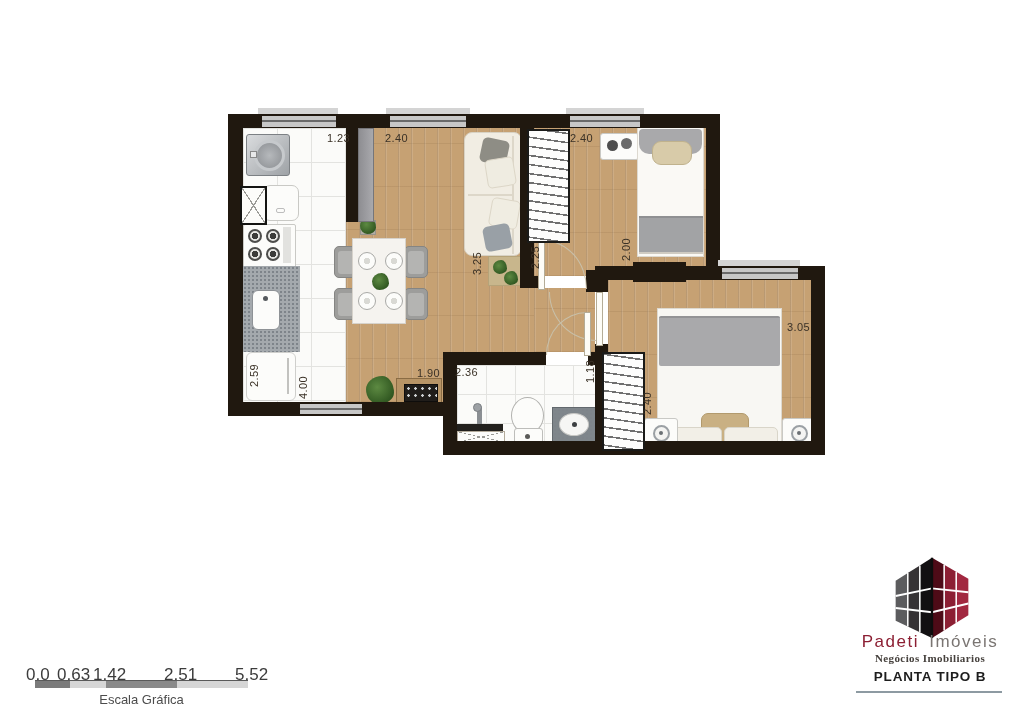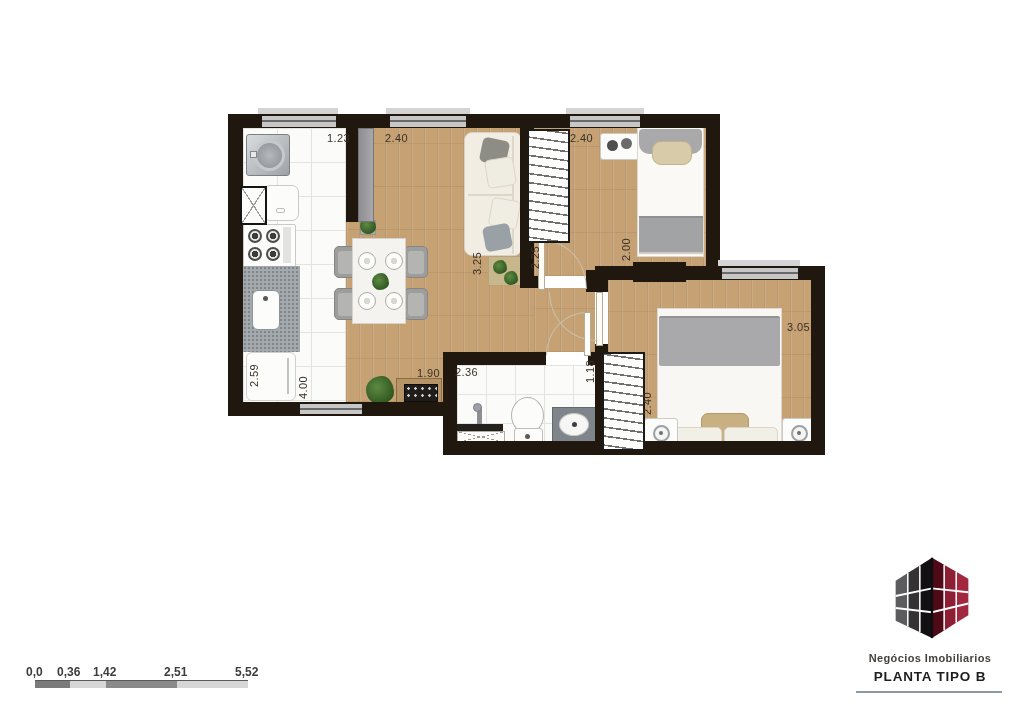--- a/index.html
+++ b/index.html
@@ -34,23 +34,23 @@
     border-radius:58% 42% 55% 45% / 48% 60% 40% 52%;}
   .pillow{position:absolute;border-radius:5px;}
   .hangers{position:absolute;border:2.5px solid #1a1a18;
     background:#fdfdfc repeating-linear-gradient(8deg, rgba(0,0,0,0) 0 3px, #6f6f6f 3px 4.6px, rgba(0,0,0,0) 4.6px 9px);}
   .xbox{position:absolute;background:
     linear-gradient(to top right, transparent 48.5%, #9a9a96 48.5% 51.5%, transparent 51.5%),
     linear-gradient(to bottom right, transparent 48.5%, #9a9a96 48.5% 51.5%, transparent 51.5%),#fcfcfa;}
   .lampdot{position:absolute;width:13px;height:13px;border-radius:50%;border:2px solid #9ba0a4;background:#f4f4f2;}
   .lampdot::after{content:"";position:absolute;left:3.5px;top:3.5px;width:4px;height:4px;border-radius:50%;background:#6b7074;}
   .scaleseg{height:7px;display:inline-block;vertical-align:top;}
-  .sb-num{position:absolute;font-size:12px;color:#3c3c3c;font-weight:bold;}
+  .sb-num{position:absolute;font-size:17px;color:#3c3c3c;}
   .brand-name{position:absolute;left:840px;top:632px;width:180px;text-align:center;font-size:17px;letter-spacing:1.5px;}
-  .brand-tag{position:absolute;left:840px;top:652px;width:180px;text-align:center;font-size:11px;font-weight:bold;color:#46413d;letter-spacing:.4px;}
+  .brand-tag{position:absolute;left:840px;top:652px;width:180px;text-align:center;font-size:11px;font-weight:bold;color:#46413d;letter-spacing:.4px;font-family:Liberation Serif, serif;}
   .brand-plan{position:absolute;left:845px;top:669px;width:170px;text-align:center;font-size:13.5px;font-weight:bold;color:#1d1d1d;letter-spacing:.8px;}
 </style>
 </head>
 <body>
 
 <div id="canvas">
 
   <div class="floor-tile" style="left:243px;top:128px;width:103px;height:274px;"></div>
   <div class="floor-wood" style="left:346px;top:128px;width:188px;height:274px;"></div>
   <div class="floor-wood" style="left:534px;top:128px;width:172px;height:148px;"></div>
@@ -203,43 +203,48 @@
   <span class="dim v" style="left:471px;top:252px;">3.25</span>
   <span class="dim v" style="left:529px;top:246px;">2.25</span>
   <span class="dim v" style="left:620px;top:238px;">2.00</span>
   <span class="dim v" style="left:641px;top:392px;">2.40</span>
   <span class="dim v" style="left:248px;top:364px;">2.59</span>
   <span class="dim v" style="left:297px;top:376px;">4.00</span>
   <span class="dim v" style="left:584px;top:360px;">1.18</span>
 
   <div class="a" style="left:0;top:660px;width:280px;height:60px;">
     <span class="sb-num" style="left:26px;top:5px;">0,0</span>
-    <span class="sb-num" style="left:57px;top:5px;">0,36</span>
+    <span class="sb-num" style="left:57px;top:5px;">0,63</span>
     <span class="sb-num" style="left:93px;top:5px;">1,42</span>
     <span class="sb-num" style="left:164px;top:5px;">2,51</span>
     <span class="sb-num" style="left:235px;top:5px;">5,52</span>
     <div class="a" style="left:35px;top:20px;width:213px;height:7px;border-top:1.5px solid #5a5a5a;font-size:0;">
       <span class="scaleseg" style="width:35px;background:#7b7b7b;"></span><span class="scaleseg" style="width:36px;background:#d6d6d6;"></span><span class="scaleseg" style="width:71px;background:#8a8a8a;"></span><span class="scaleseg" style="width:71px;background:#d6d6d6;"></span>
     </div>
+    <div class="a" style="left:35px;top:32px;width:213px;text-align:center;font-size:13px;color:#4c4c4c;">Escala Gráfica</div>
   </div>
 
   <div class="a" style="left:840px;top:548px;width:184px;height:160px;">
     <svg style="position:absolute;left:44px;top:4px;" viewBox="0 0 100 92" width="96" height="88" xmlns="http://www.w3.org/2000/svg">
       <polygon points="12,30 24.7,22 24.7,78 12,72" fill="#5c5c5e"></polygon>
       <polygon points="24.7,22 37.3,14 37.3,84 24.7,78" fill="#353234"></polygon>
       <polygon points="37.3,14 50,6 50,90 37.3,84" fill="#121012"></polygon>
       <polygon points="50,6 62.7,13.3 62.7,82 50,90" fill="#4e0b17"></polygon>
       <polygon points="62.7,13.3 75.3,20.7 75.3,74 62.7,82" fill="#8c1f33"></polygon>
       <polygon points="75.3,20.7 88,28 88,66 75.3,74" fill="#a22840"></polygon>
       <polyline points="12,46 50,38 88,42" fill="none" stroke="#ffffff" stroke-width="2"></polyline>
       <polyline points="12,58.6 50,63 88,53.8" fill="none" stroke="#ffffff" stroke-width="2"></polyline>
       <line x1="24.7" y1="22" x2="24.7" y2="78" stroke="#ffffff" stroke-width="1.6"></line>
       <line x1="37.3" y1="14" x2="37.3" y2="84" stroke="#ffffff" stroke-width="1.6"></line>
       <line x1="62.7" y1="13.3" x2="62.7" y2="82" stroke="#ffffff" stroke-width="1.6"></line>
       <line x1="75.3" y1="20.7" x2="75.3" y2="74" stroke="#ffffff" stroke-width="1.6"></line>
       <line x1="50" y1="6" x2="50" y2="90" stroke="#0d0d0d" stroke-width="2.4"></line>
     </svg>
   </div>
+  <div class="brand-name">
+    <span style="color:#8c1f33;">Padeti</span>
+    <span style="color:#7a7572;margin-left:4px;">Imóveis</span>
+  </div>
   <div class="brand-tag">Negócios Imobiliarios</div>
   <div class="brand-plan">PLANTA TIPO B</div>
   <div class="a" style="left:856px;top:691px;width:146px;height:2px;background:#8d9aa2;"></div>
 
 </div>
 
 </body></html>

